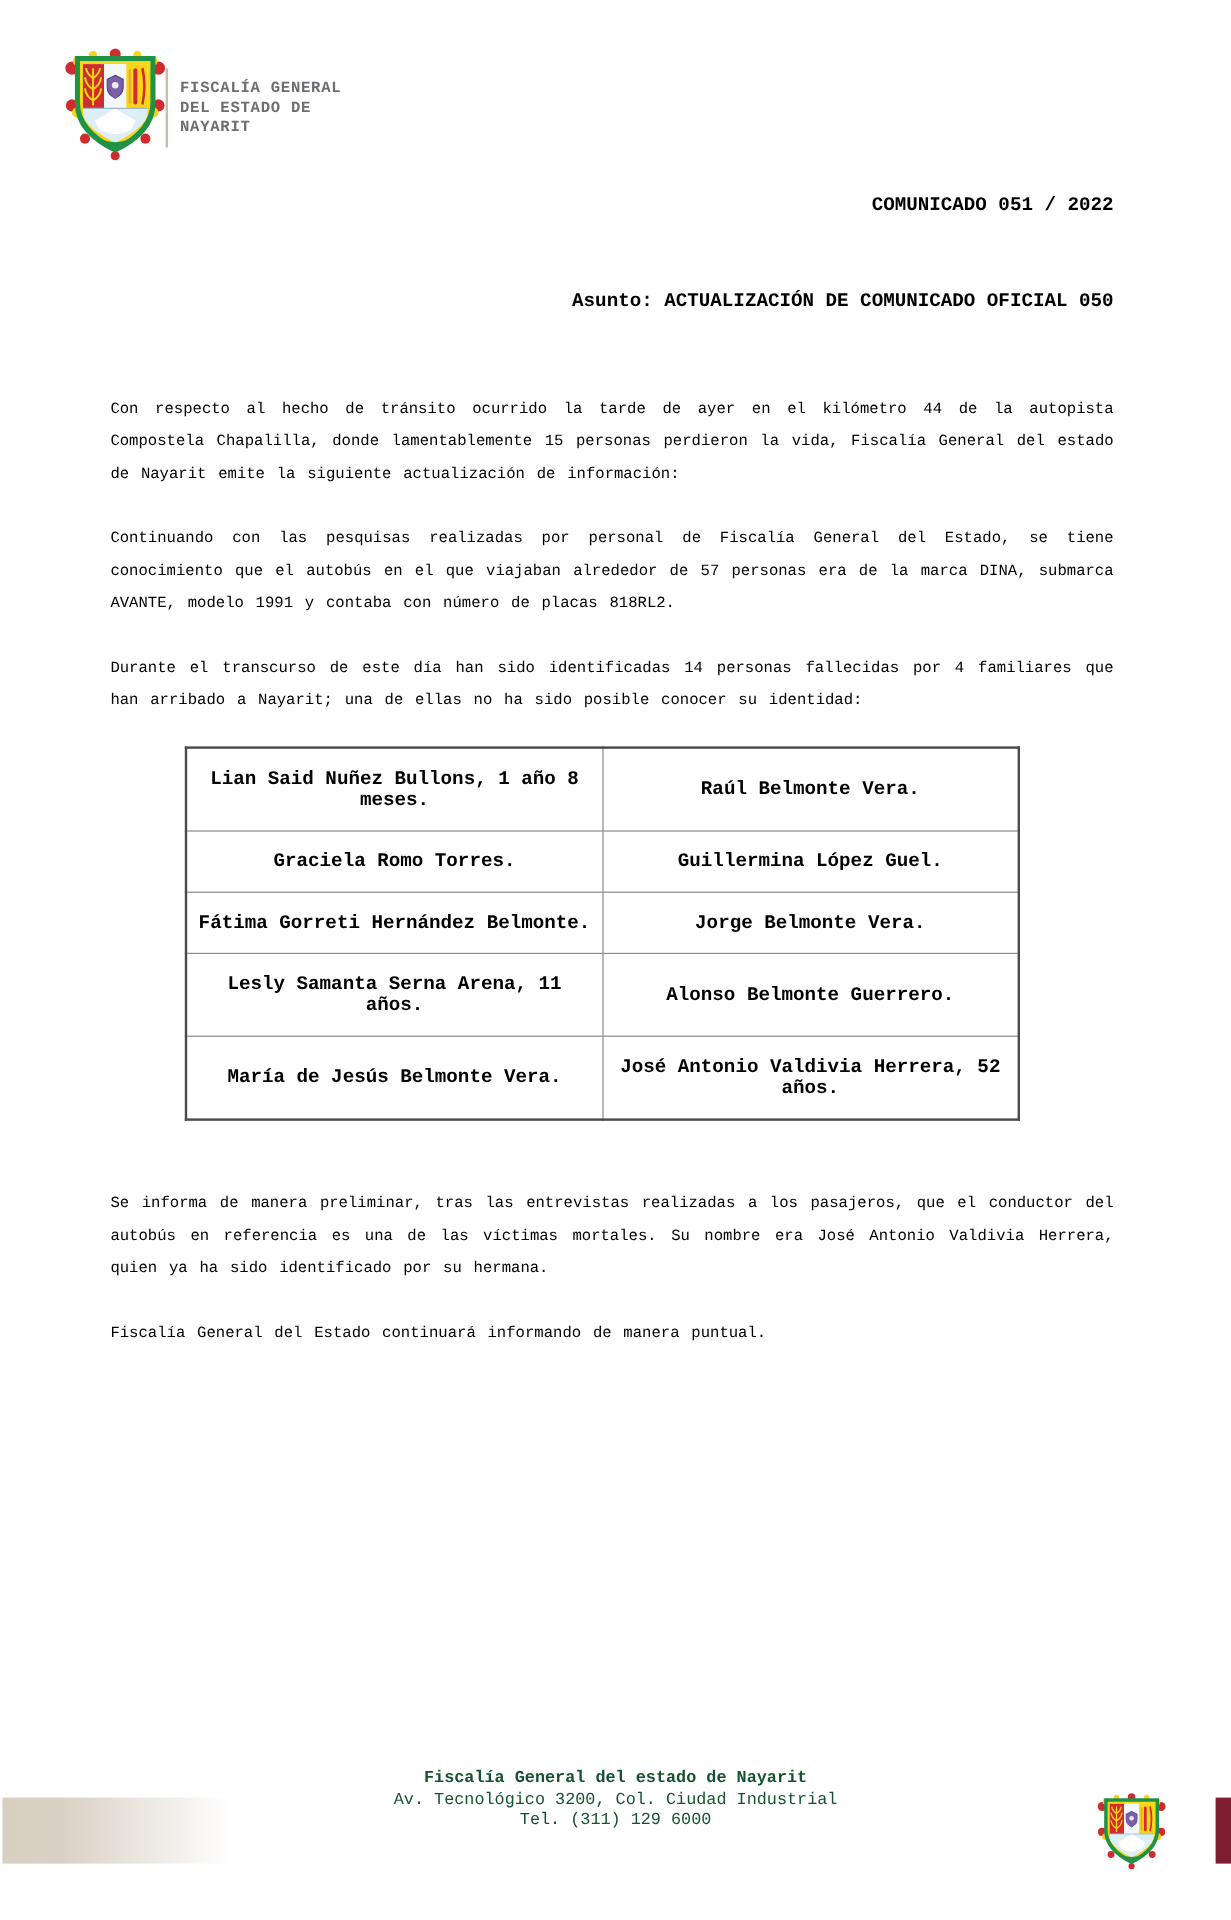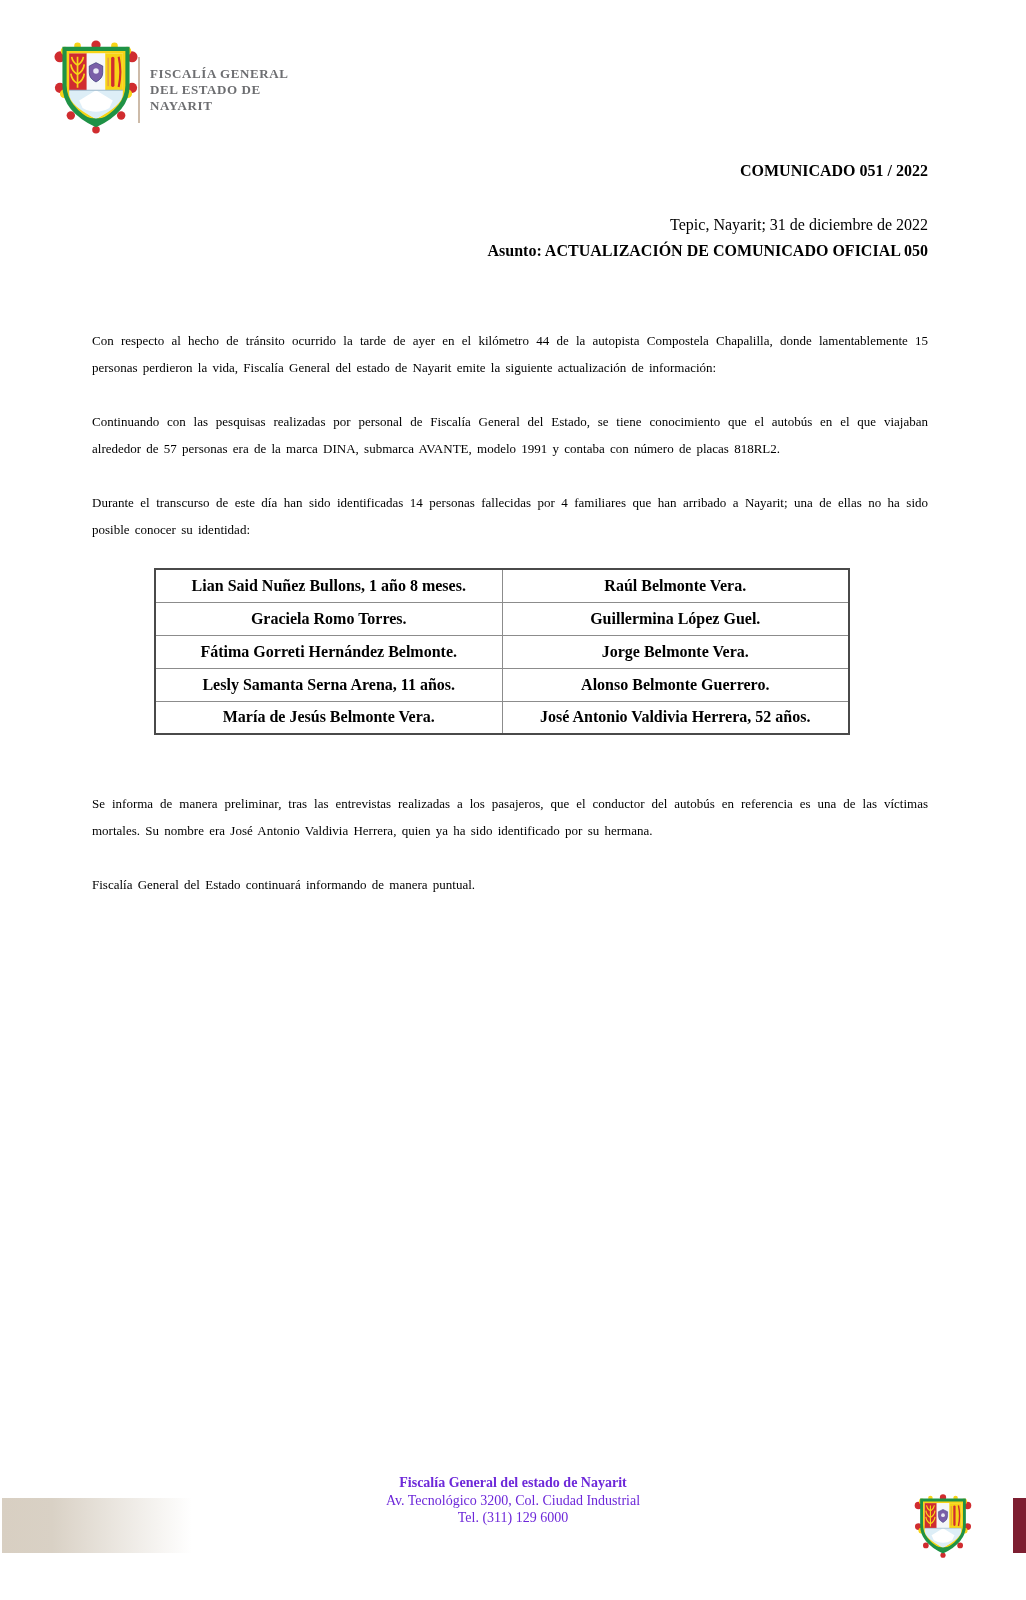--- a/index.html
+++ b/index.html
@@ -1,20 +1,20 @@
 <!DOCTYPE html>
 <html><head>
 <meta charset="utf-8">
 <style>
   * { margin:0; padding:0; box-sizing:border-box; }
   html, body { background:#ffffff; }
   .page {
     position:relative; width:1026px; height:1600px; margin:0 auto;
     background:#ffffff; color:#000;
-    font-family:Liberation Serif, serif; overflow:hidden;
+    font-family:Liberation Mono, monospace; overflow:hidden;
   }
 
   
   .logo-top { position:absolute; left:54px; top:40px; width:84px; height:94px; }
   .brand-sep { position:absolute; left:138px; top:57px; width:2px; height:66px; background:#cdbba9; }
   .brand-text {
     position:absolute; left:150px; top:66px;
     color:#6d6e71; font-weight:700; font-size:13px; line-height:16px; letter-spacing:0.6px;
   }
 
@@ -33,34 +33,34 @@
   .content p.mb0 { margin-bottom:0; }
   .content p.after-table { margin-top:55px; }
 
   
   table.victims {
     border-collapse:collapse; table-layout:fixed;
     width:696px; margin:25px 0 0 62px;
     border:2px solid #4a4a4a;
   }
   table.victims td {
-    width:50%; height:33px; padding:0 6px;
+    width:50%; height:33px; padding:16px 6px;
     text-align:center; vertical-align:middle;
     font-weight:700; font-size:16px;
     border:1px solid #8c8c8c;
   }
 
   
   .footer-gradient {
     position:absolute; left:2px; top:1498px; width:200px; height:55px;
     background:linear-gradient(to right, #d8cfc2 0%, #d9d1c5 25%, #ffffff 95%);
   }
   .footer-text {
     position:absolute; left:0; top:1474px; width:1026px;
-    text-align:center; font-size:14px; line-height:17.5px; color:#6d28d9;
+    text-align:center; font-size:14px; line-height:17.5px; color:#14532d;
   }
   .footer-text .f-bold { font-weight:700; }
   .logo-bottom { position:absolute; left:913px; top:1494px; width:60px; height:64px; }
   .maroon-bar { position:absolute; left:1013px; top:1498px; width:13px; height:55px; background:#7d1e31; }
 
   .defs-svg { position:absolute; width:0; height:0; overflow:hidden; }
 </style>
 </head>
 <body>
 
@@ -107,21 +107,20 @@
       <use href="#crest"></use>
     </svg>
   <div class="brand-sep"></div>
   <div class="brand-text">
     <div>FISCALÍA GENERAL</div>
     <div>DEL ESTADO DE</div>
     <div>NAYARIT</div>
   </div>
 
   <div class="hline comunicado">COMUNICADO 051 / 2022</div>
-  <div class="hline dateline">Tepic, Nayarit; 31 de diciembre de 2022</div>
   <div class="hline subject">Asunto:  ACTUALIZACIÓN DE COMUNICADO OFICIAL 050</div>
 
   <main class="content">
     <p>Con respecto al hecho de tránsito ocurrido la tarde de ayer en el kilómetro 44 de la autopista Compostela Chapalilla, donde lamentablemente 15 personas perdieron la vida, Fiscalía General del estado de Nayarit emite la siguiente actualización de información:</p>
     <p>Continuando con las pesquisas realizadas por personal de Fiscalía General del Estado, se tiene conocimiento que el autobús en el que viajaban alrededor de 57 personas era de la marca DINA, submarca AVANTE, modelo 1991 y contaba con número de placas 818RL2.</p>
     <p class="mb0">Durante el transcurso de este día han sido identificadas 14 personas fallecidas por 4 familiares que han arribado a Nayarit; una de ellas no ha sido posible conocer su identidad:</p>
 
     <table class="victims">
       <tbody>
         <tr>

